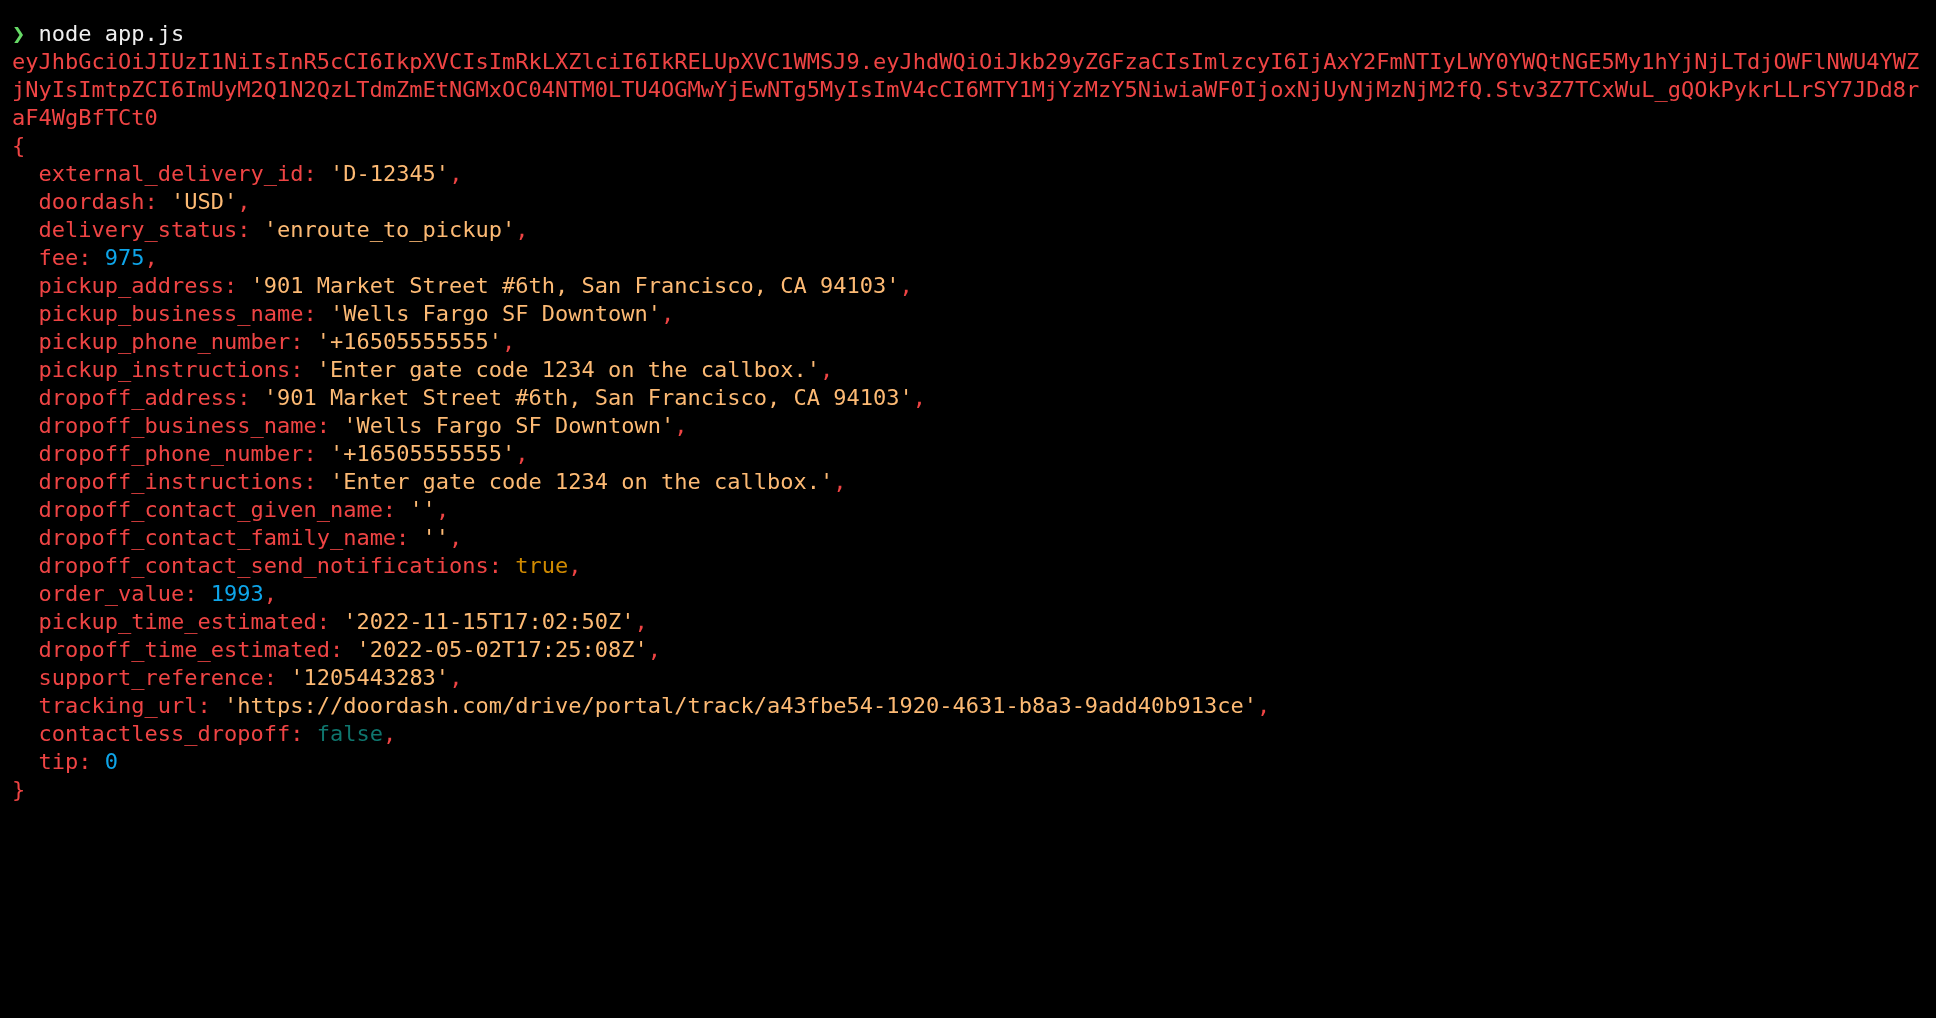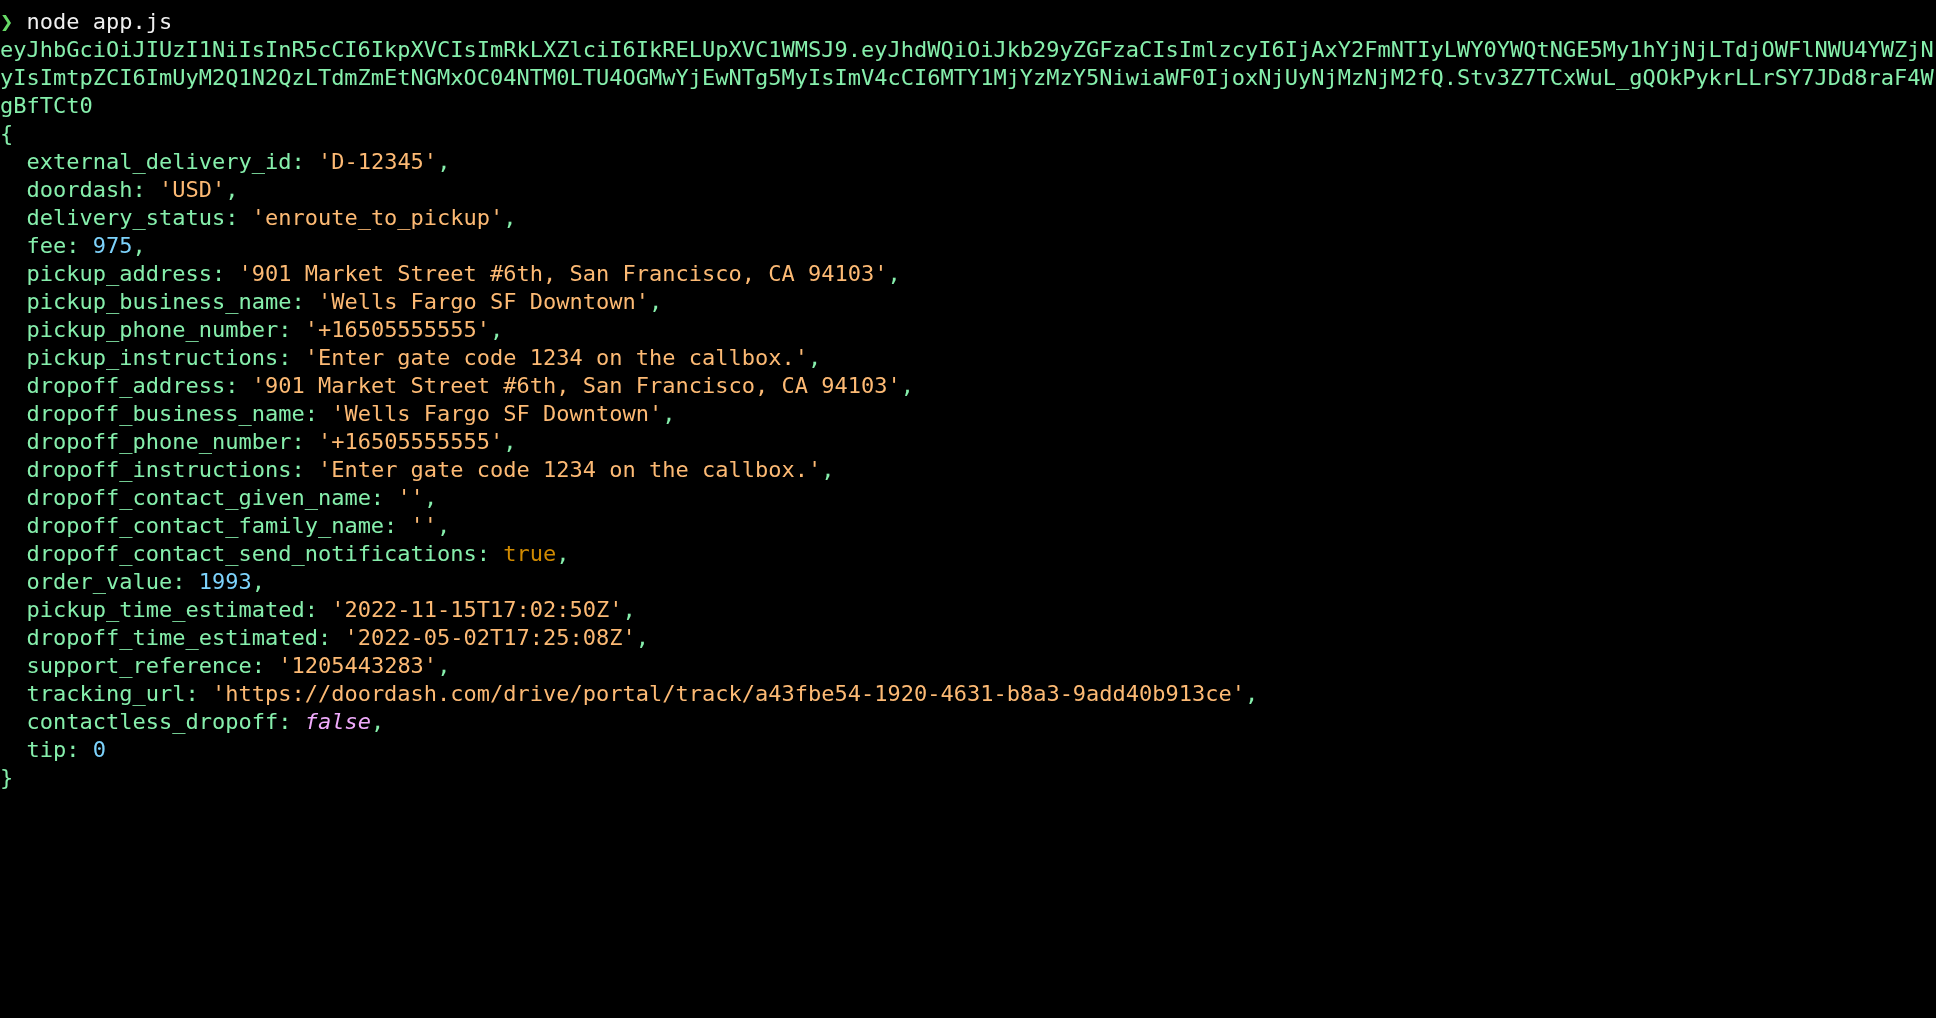--- a/index.html
+++ b/index.html
@@ -8,35 +8,35 @@
     width: 1936px;
     height: 1018px;
     background: #000000;
     font-family: "Menlo", "Consolas", "DejaVu Sans Mono", monospace;
     font-size: 22px;
     line-height: 28px;
     color: #f0f0f0;
     overflow: hidden;
   }
   pre {
-    margin: 0;
+    margin: 12px;
     padding: 8px 0;
     white-space: pre-wrap;
     word-break: break-all;
     font-family: inherit;
     font-size: inherit;
     line-height: inherit;
   }
   .prompt { color: #66d966; }
   .cmd { color: #f0f0f0; }
-  .plain { color: #86efac; }
+  .plain { color: #ef4444; }
   .str { color: #fdba74; }
-  .num { color: #7dd3fc; }
+  .num { color: #0ea5e9; }
   .bool-true { color: #d08a00; }
-  .bool-false { color: #f0abfc; font-style: italic; }
+  .bool-false { color: #0f766e; }
 </style>
 </head>
 <body>
 
 <pre id="terminal"><span class="prompt">❯</span><span class="cmd"> node app.js
 </span><span class="plain">eyJhbGciOiJIUzI1NiIsInR5cCI6IkpXVCIsImRkLXZlciI6IkRELUpXVC1WMSJ9.eyJhdWQiOiJkb29yZGFzaCIsImlzcyI6IjAxY2FmNTIyLWY0YWQtNGE5My1hYjNjLTdjOWFlNWU4YWZjNyIsImtpZCI6ImUyM2Q1N2QzLTdmZmEtNGMxOC04NTM0LTU4OGMwYjEwNTg5MyIsImV4cCI6MTY1MjYzMzY5NiwiaWF0IjoxNjUyNjMzNjM2fQ.Stv3Z7TCxWuL_gQOkPykrLLrSY7JDd8raF4WgBfTCt0
 </span><span class="plain">{
 </span><span class="plain">  external_delivery_id: </span><span class="str">'D-12345'</span><span class="plain">,
 </span><span class="plain">  doordash: </span><span class="str">'USD'</span><span class="plain">,
 </span><span class="plain">  delivery_status: </span><span class="str">'enroute_to_pickup'</span><span class="plain">,

